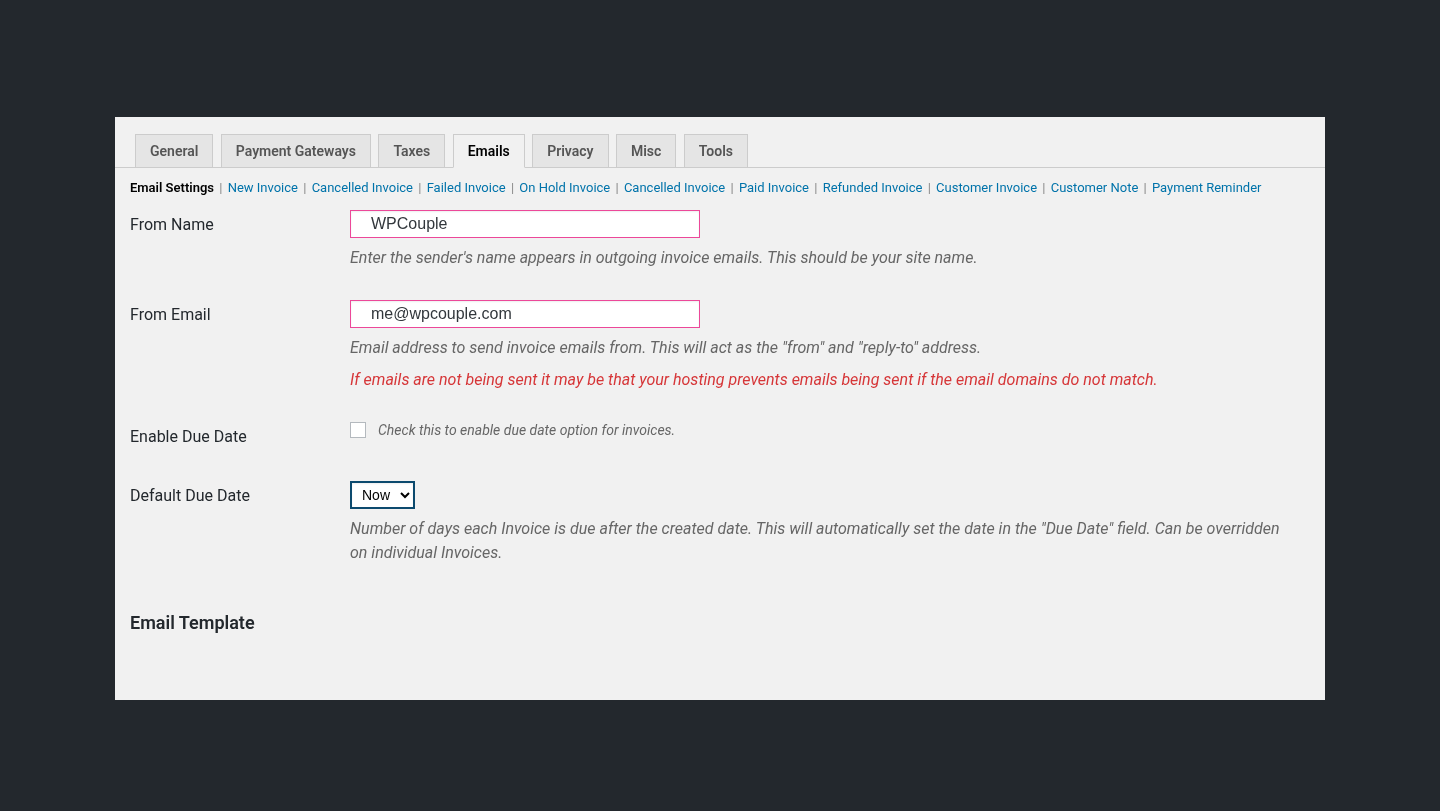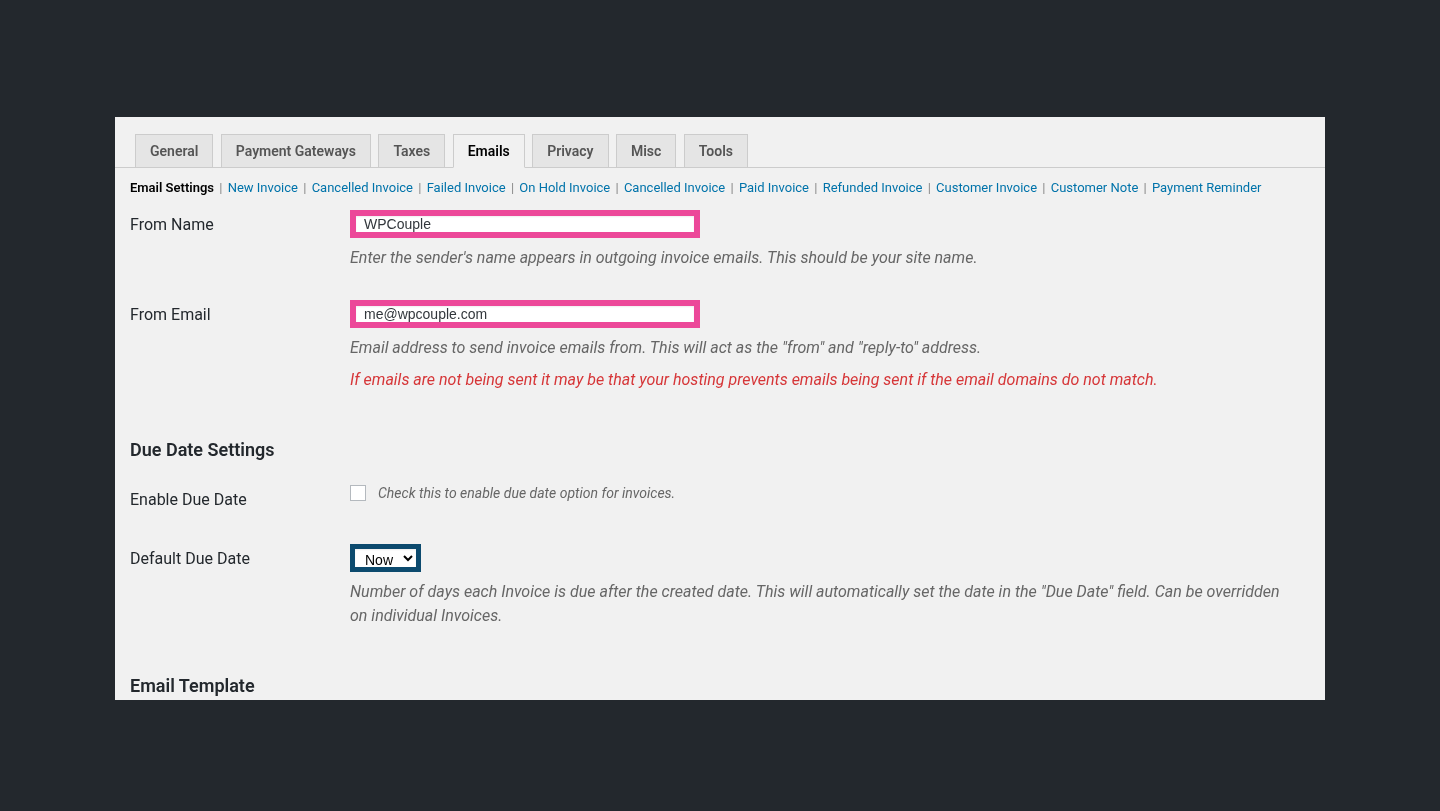--- a/index.html
+++ b/index.html
@@ -108,32 +108,32 @@
   }
   table.form-table td {
     vertical-align: top;
     padding: 15px 10px 15px 0;
     font-size: 14px;
   }
 
   input.regular-text {
     width: 350px;
     height: 28px;
-    padding: 3px 8px;
-    font-size: 14px;
-    border: 6px solid #ec4899;
+    padding: 3px 20px;
+    font-size: 16px;
+    border: 1px solid #ec4899;
     background: #fff;
     color: #32373c;
     box-shadow: inset 0 1px 2px rgba(0,0,0,.07);
   }
 
   select {
     height: 28px;
     font-size: 14px;
-    border: 5px solid #0c4a6e;
+    border: 2px solid #0c4a6e;
     background: #fff;
     padding: 2px 6px;
     box-shadow: inset 0 1px 2px rgba(0,0,0,.07);
   }
 
   .description {
     color: #666;
     font-style: italic;
     font-size: 16px;
     margin-top: 8px;
@@ -218,21 +218,20 @@
         <th>From Email</th>
         <td>
           <input type="text" class="regular-text" value="me@wpcouple.com" style="">
           <span class="description">Email address to send invoice emails from. This will act as the "from" and "reply-to" address.</span>
           <span class="description red">If emails are not being sent it may be that your hosting prevents emails being sent if the email domains do not match.</span>
         </td>
       </tr>
     </tbody>
       </table>
 
-    <h2 class="section">Due Date Settings</h2>
 
     <table class="form-table">
       <tbody>
           <tr>
         <th>Enable Due Date</th>
         <td>
           <div class="checkbox-wrap">
             <input type="checkbox" style="">
             <span class="check-label">Check this to enable due date option for invoices.</span>
           </div>

